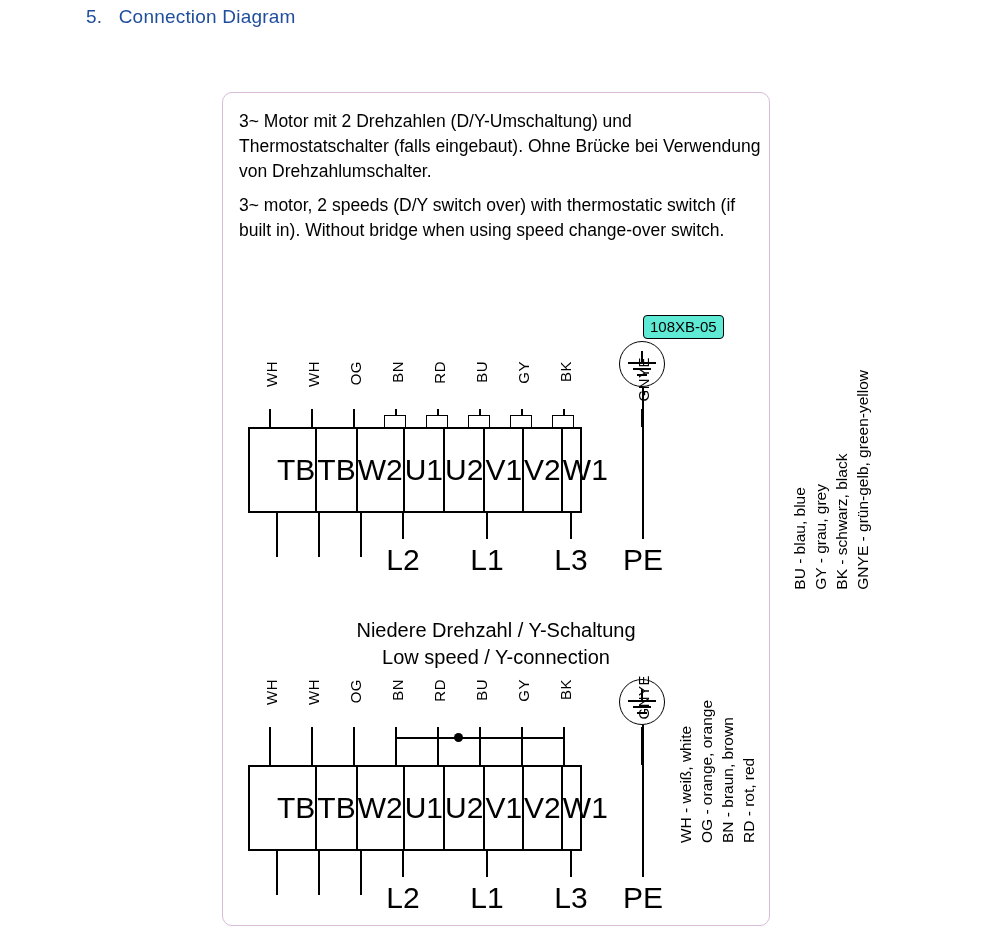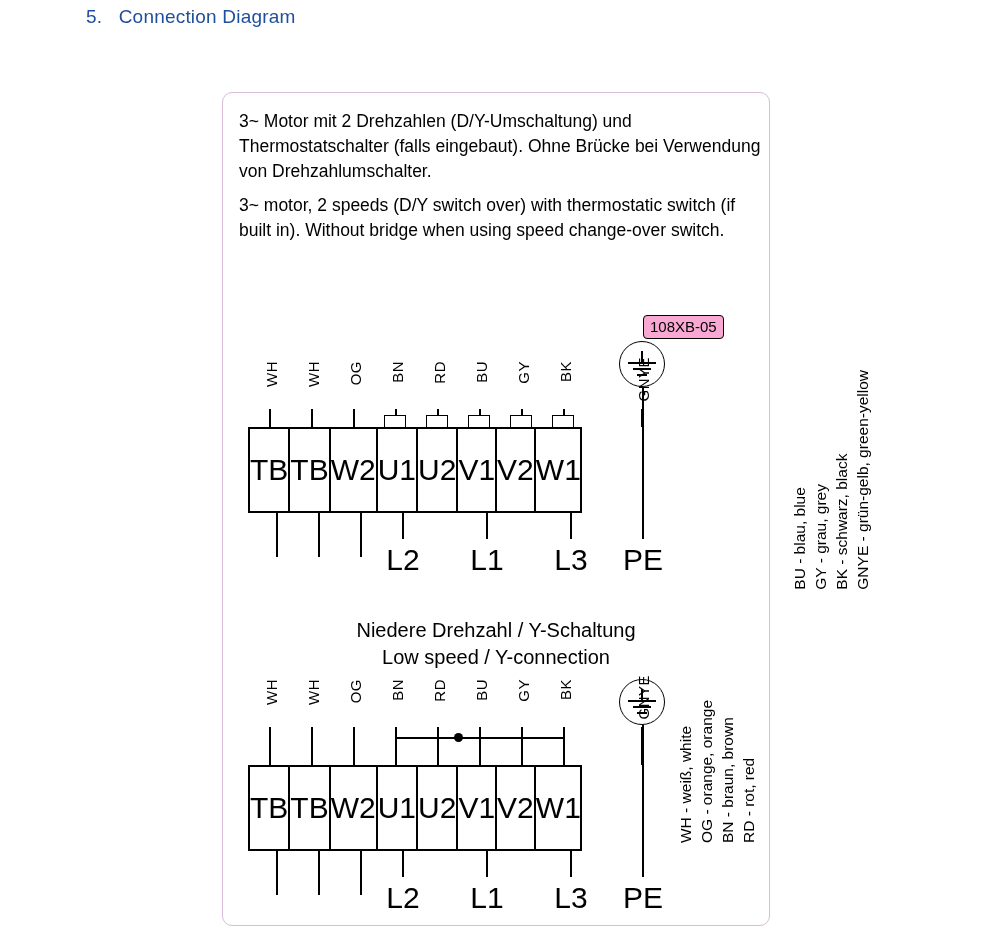--- a/index.html
+++ b/index.html
@@ -58,21 +58,21 @@
   .title-block .ln { display: block; }
 
   .ref-box {
     position: absolute;
     left: 420px;
     top: 222px;
     border: 1px solid #000;
     border-radius: 4px;
     padding: 2px 6px 3px 6px;
     font-size: 15px;
-    background: #f9a8d4;
+    background: #5eead4;
   }
 
   
   .tgroup { position: absolute; left: 18px; }
   .tgroup.high { top: 268px; }
   .tgroup.low  { top: 586px; }
 
   .wire-labels {
     position: relative;
     height: 66px;
@@ -91,20 +91,21 @@
     width: 1.6px;
     background: #000;
   }
   .box-row {
     position: relative;
     width: 334px;
     height: 86px;
     border: 2px solid #000;
     box-sizing: border-box;
     display: flex;
+    padding-left: 27px;
   }
   .cell {
     flex: 1 1 0;
     border-right: 2px solid #000;
     box-sizing: border-box;
     display: flex;
     align-items: center;
     justify-content: center;
     font-size: 30px;
     line-height: 1;

